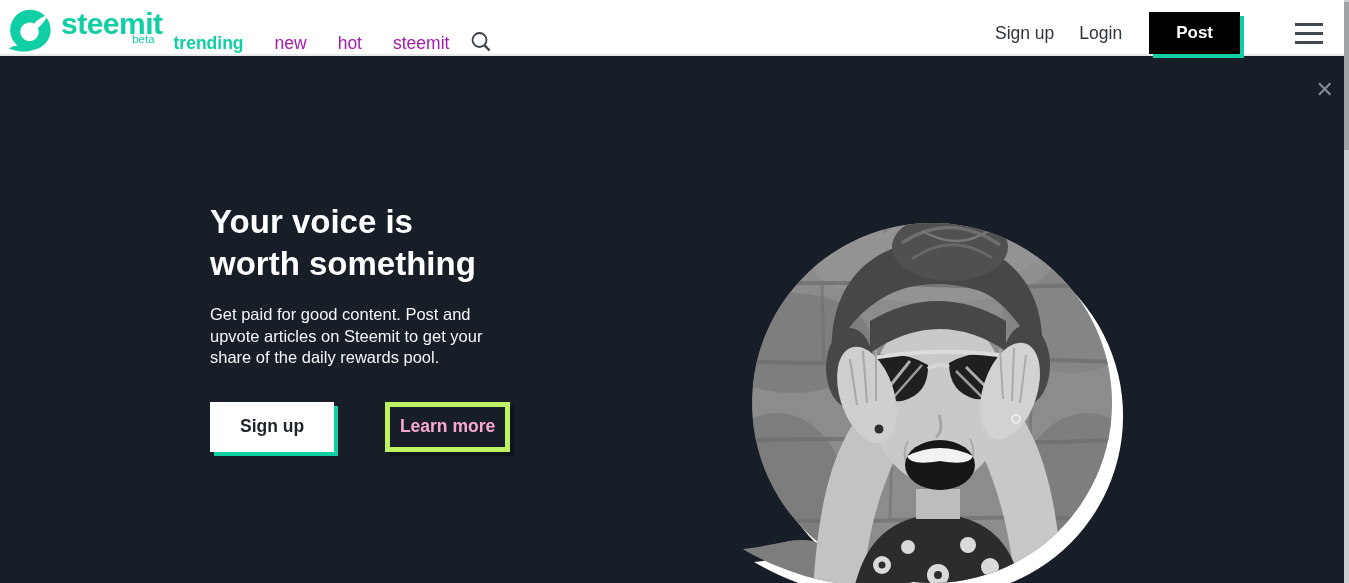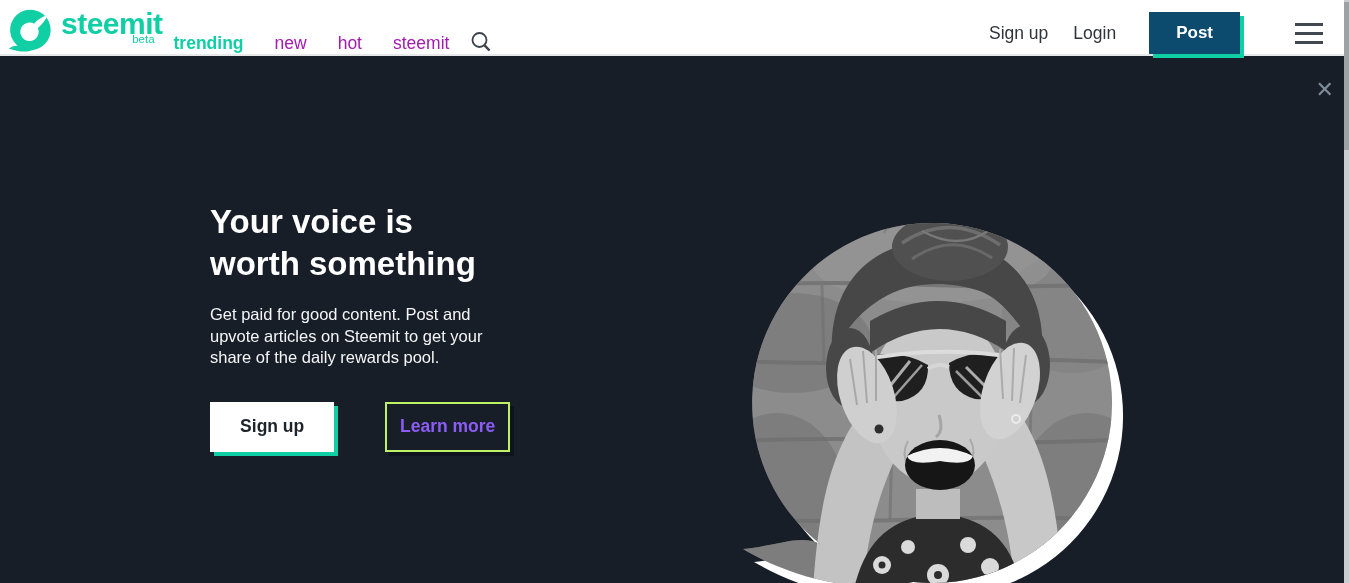--- a/index.html
+++ b/index.html
@@ -16,45 +16,45 @@
   .logo-word { display:block; margin-top:9px; font-size:30px; font-weight:bold;
     letter-spacing:-0.5px; color:#10cfa4; line-height:1; }
   .logo-beta { position:absolute; right:8px; top:33px; font-size:11.5px; color:#10cfa4; }
   .nav { display:flex; align-items:center; margin-left:11px; gap:31px; }
   .nav a { text-decoration:none; font-size:17.5px; color:#a21caf; cursor:pointer; }
   .nav a.active { color:#10cfa4; font-weight:bold; }
   .search-btn { margin-left:20px; background:none; border:none; cursor:pointer;
     display:flex; align-items:center; }
   .hdr-right { margin-left:auto; display:flex; align-items:center; gap:25px; }
   .hdr-link { text-decoration:none; font-size:17.5px; color:#2e343b; cursor:pointer; }
-  .post-btn { background:#0c4a6e; color:#fff; font-weight:bold; font-size:17px;
+  .post-btn { background:#000000; color:#fff; font-weight:bold; font-size:17px;
     font-family:"Liberation Sans", sans-serif;
     border:none; padding:11px 27px; cursor:pointer;
-    box-shadow:4px 4px 0 0 #10cfa4; margin-left:8px; }
+    box-shadow:4px 4px 0 0 #10cfa4; margin-left:2px; }
   .burger { margin-left:30px; background:none; border:none; cursor:pointer;
     display:flex; flex-direction:column; gap:6px; padding:4px 0; }
   .burger span { display:block; width:28px; height:3px; background:#42484f; }
 
   
   .hero { position:absolute; top:62px; left:0; width:1349px; height:521px;
     background:#181e27; overflow:hidden; }
   .hero-close { position:absolute; top:17px; right:15px; background:none; border:none;
     color:#7e8b99; font-size:22px; line-height:1; cursor:pointer;
     font-family:"DejaVu Sans", sans-serif; }
   .hero-copy { position:absolute; left:210px; top:139px; width:300px; }
   .hero-title { color:#ffffff; font-size:33px; line-height:42px; font-weight:bold;
     width:285px; margin-bottom:19px; }
   .hero-desc { color:#f3f5f6; font-size:16.5px; line-height:21.5px; width:295px;
     margin-bottom:33px; }
   .hero-btns { display:flex; gap:15px; }
   .btn { width:135px; height:50px; font-size:17.5px; font-weight:bold; cursor:pointer;
     font-family:"Liberation Sans", sans-serif; }
   .btn-signup { background:#ffffff; color:#1d242c; border:none;
     box-shadow:4px 4px 0 0 #10cfa4; }
-  .btn-learn { background:transparent; color:#8b5cf6; border:2px solid #bef264;
+  .btn-learn { background:transparent; color:#f9a8d4; border:5px solid #bef264;
     box-shadow:4px 4px 0 0 #0e141b;margin-left:36px; }
   .hero-photo { position:absolute; left:732px; top:141px; }
 
   
   .scrollbar { position:absolute; right:0; top:0; width:5px; height:583px;
     background:#c9cdd0; z-index:9; }
   .scroll-thumb { position:absolute; top:2px; left:0; width:5px; height:148px;
     background:#9da2a5; cursor:grab; }
 </style>
 </head>

